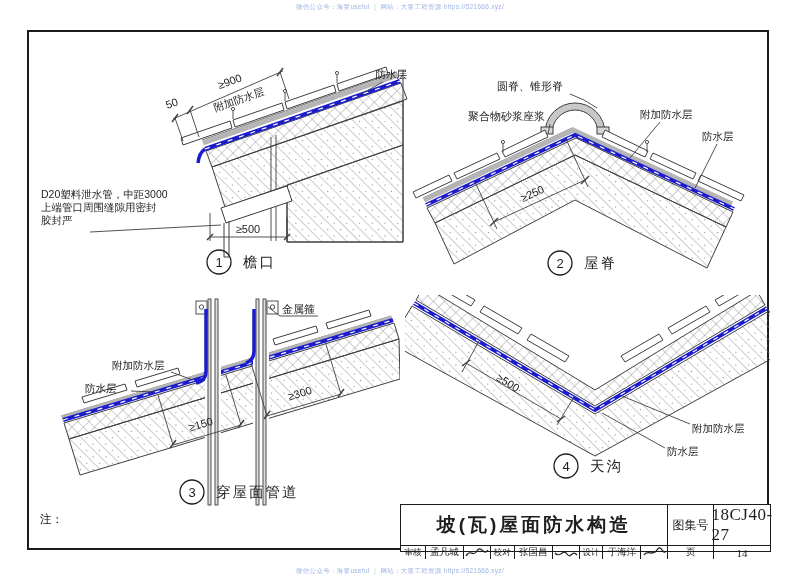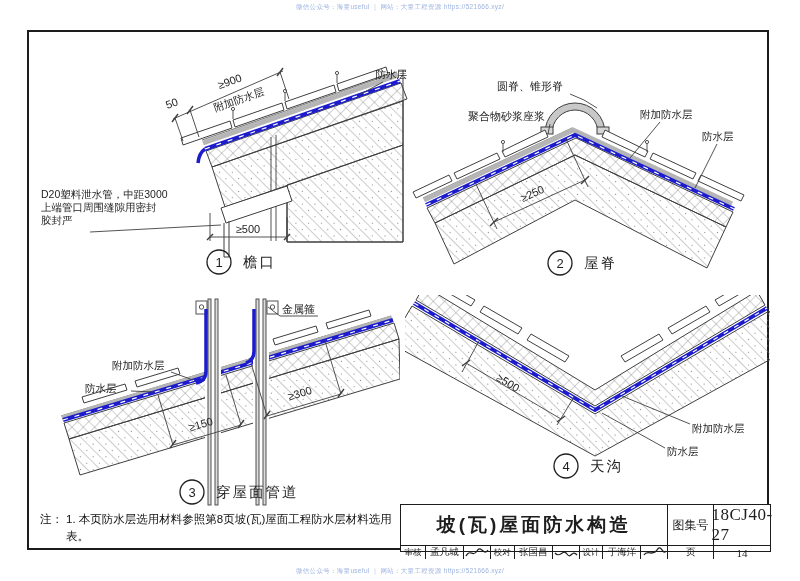--- a/index.html
+++ b/index.html
@@ -272,21 +272,20 @@
   <g>
     <circle cx="161" cy="171" r="12" fill="none" stroke="#1e1e1e" stroke-width="1.3"></circle>
     <text x="161" y="176" font-size="13" text-anchor="middle">4</text>
     <text x="185" y="176" font-size="14.5" letter-spacing="2">天沟</text>
   </g>
 </svg>
 
 <div class="notes">
   <div class="nlabel">注：</div>
   <div>
-    <div>1. 本页防水层选用材料参照第8页坡(瓦)屋面工程防水层材料选用表。</div>
   </div>
 </div>
 
 <div class="titleblock">
   <div class="tb-row1">
     <div class="tb-cell tb-title">坡(瓦)屋面防水构造</div>
     <div class="tb-cell tb-atlas-label">图集号</div>
     <div class="tb-cell tb-atlas-no">18CJ40-27</div>
   </div>
   <div class="tb-row2">

